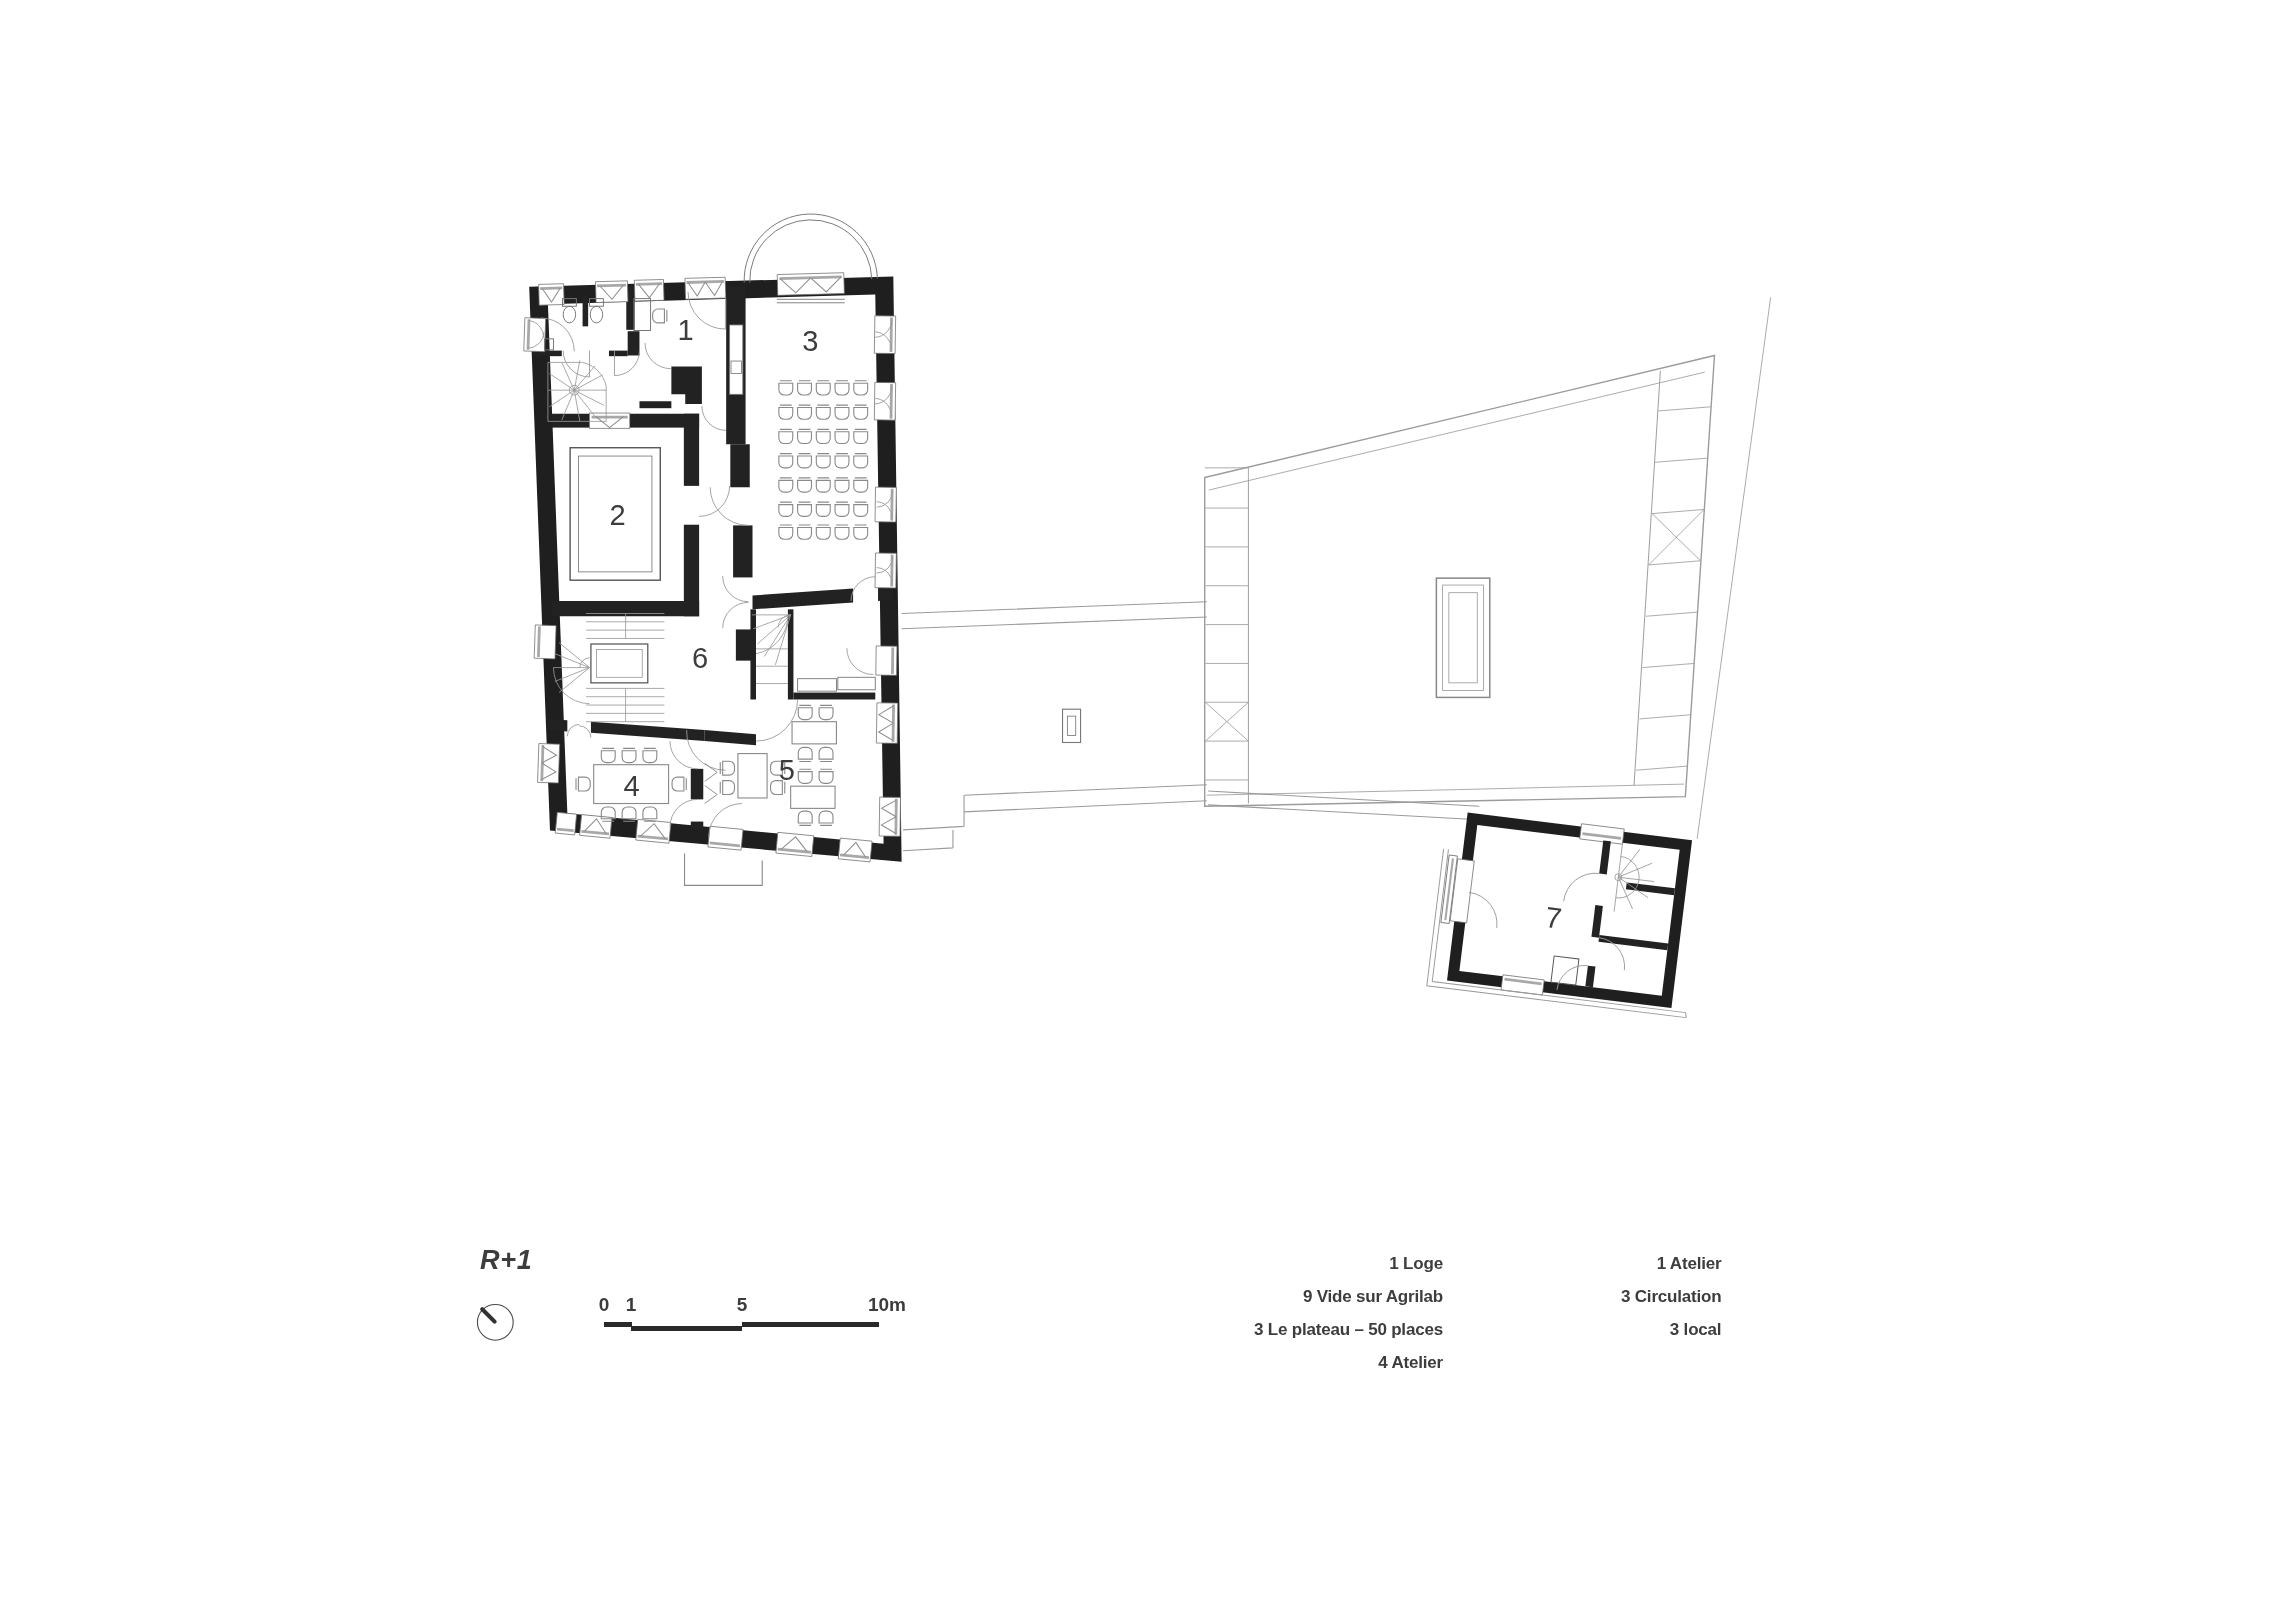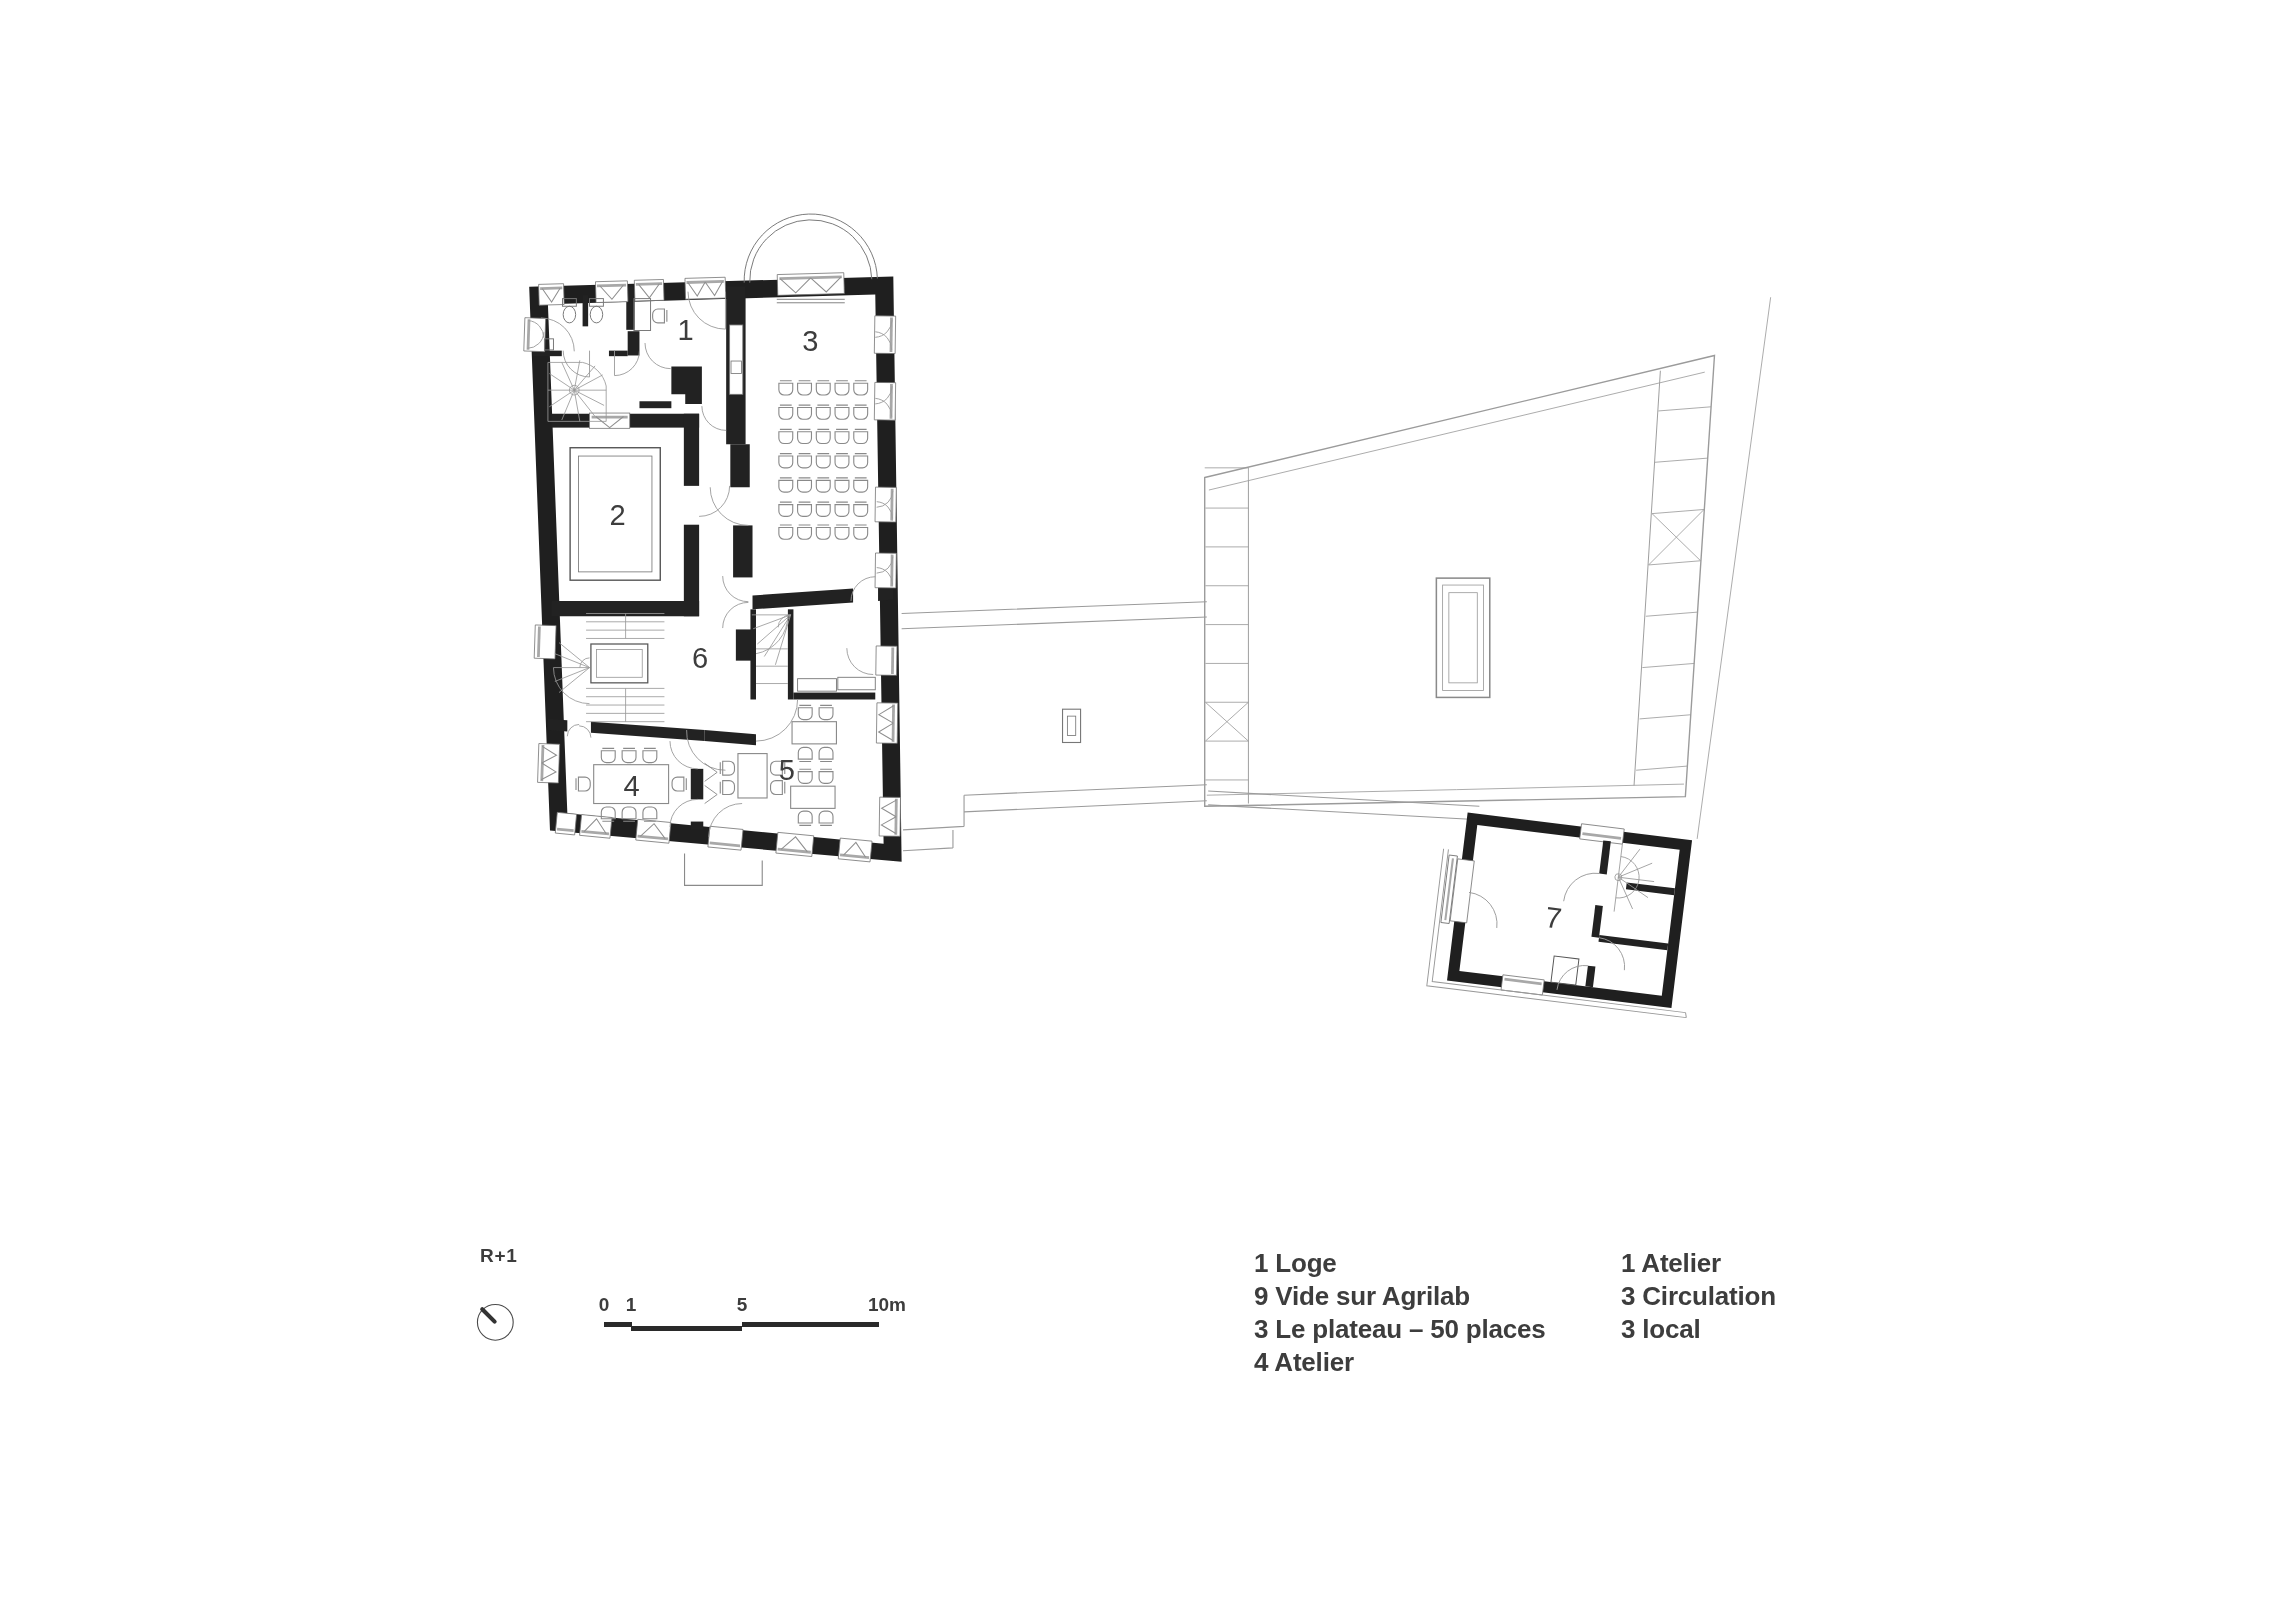--- a/index.html
+++ b/index.html
@@ -1,21 +1,21 @@
 <!DOCTYPE html>
 <html style="font-size:11px"><head>
 <meta charset="utf-8">
 <style>
   html,body{margin:0;padding:0;background:#ffffff;}
   .canvas{position:relative;width:2295px;height:1623px;background:#ffffff;overflow:hidden;
           font-family:"Liberation Sans",sans-serif;color:#3d3d3d;}
   .plan-svg{position:absolute;left:0;top:0;}
   .room-num{font:500 42px "Liberation Sans",sans-serif;fill:#3d3d3d;letter-spacing:-1px;}
-  .title{position:absolute;left:480px;top:1245px;font-size:19px;font-weight:700;letter-spacing:0.7px;}
-  .legend-col{position:absolute;top:1247px;font-size:26px;font-weight:600;letter-spacing:-0.2px;}
+  .title{position:absolute;left:480px;top:1245px;font-size:27px;font-weight:700;letter-spacing:0.7px;font-style:italic;}
+  .legend-col{position:absolute;top:1247px;font-size:17px;font-weight:600;letter-spacing:-0.2px;text-align:right;}
   .legend-col div{height:33px;line-height:33px;white-space:nowrap;}
   #legend-col1{left:1254px;}
   #legend-col2{left:1621px;}
   .scalebar{position:absolute;left:0;top:0;}
   .scalebar .seg{position:absolute;height:4.9px;background:#2a2a2a;}
   .scalebar .tick{position:absolute;top:1294px;font-size:19px;font-weight:600;transform:translateX(-50%);}
   .north{position:absolute;left:474px;top:1301px;}
 </style>
 </head>
 <body>

